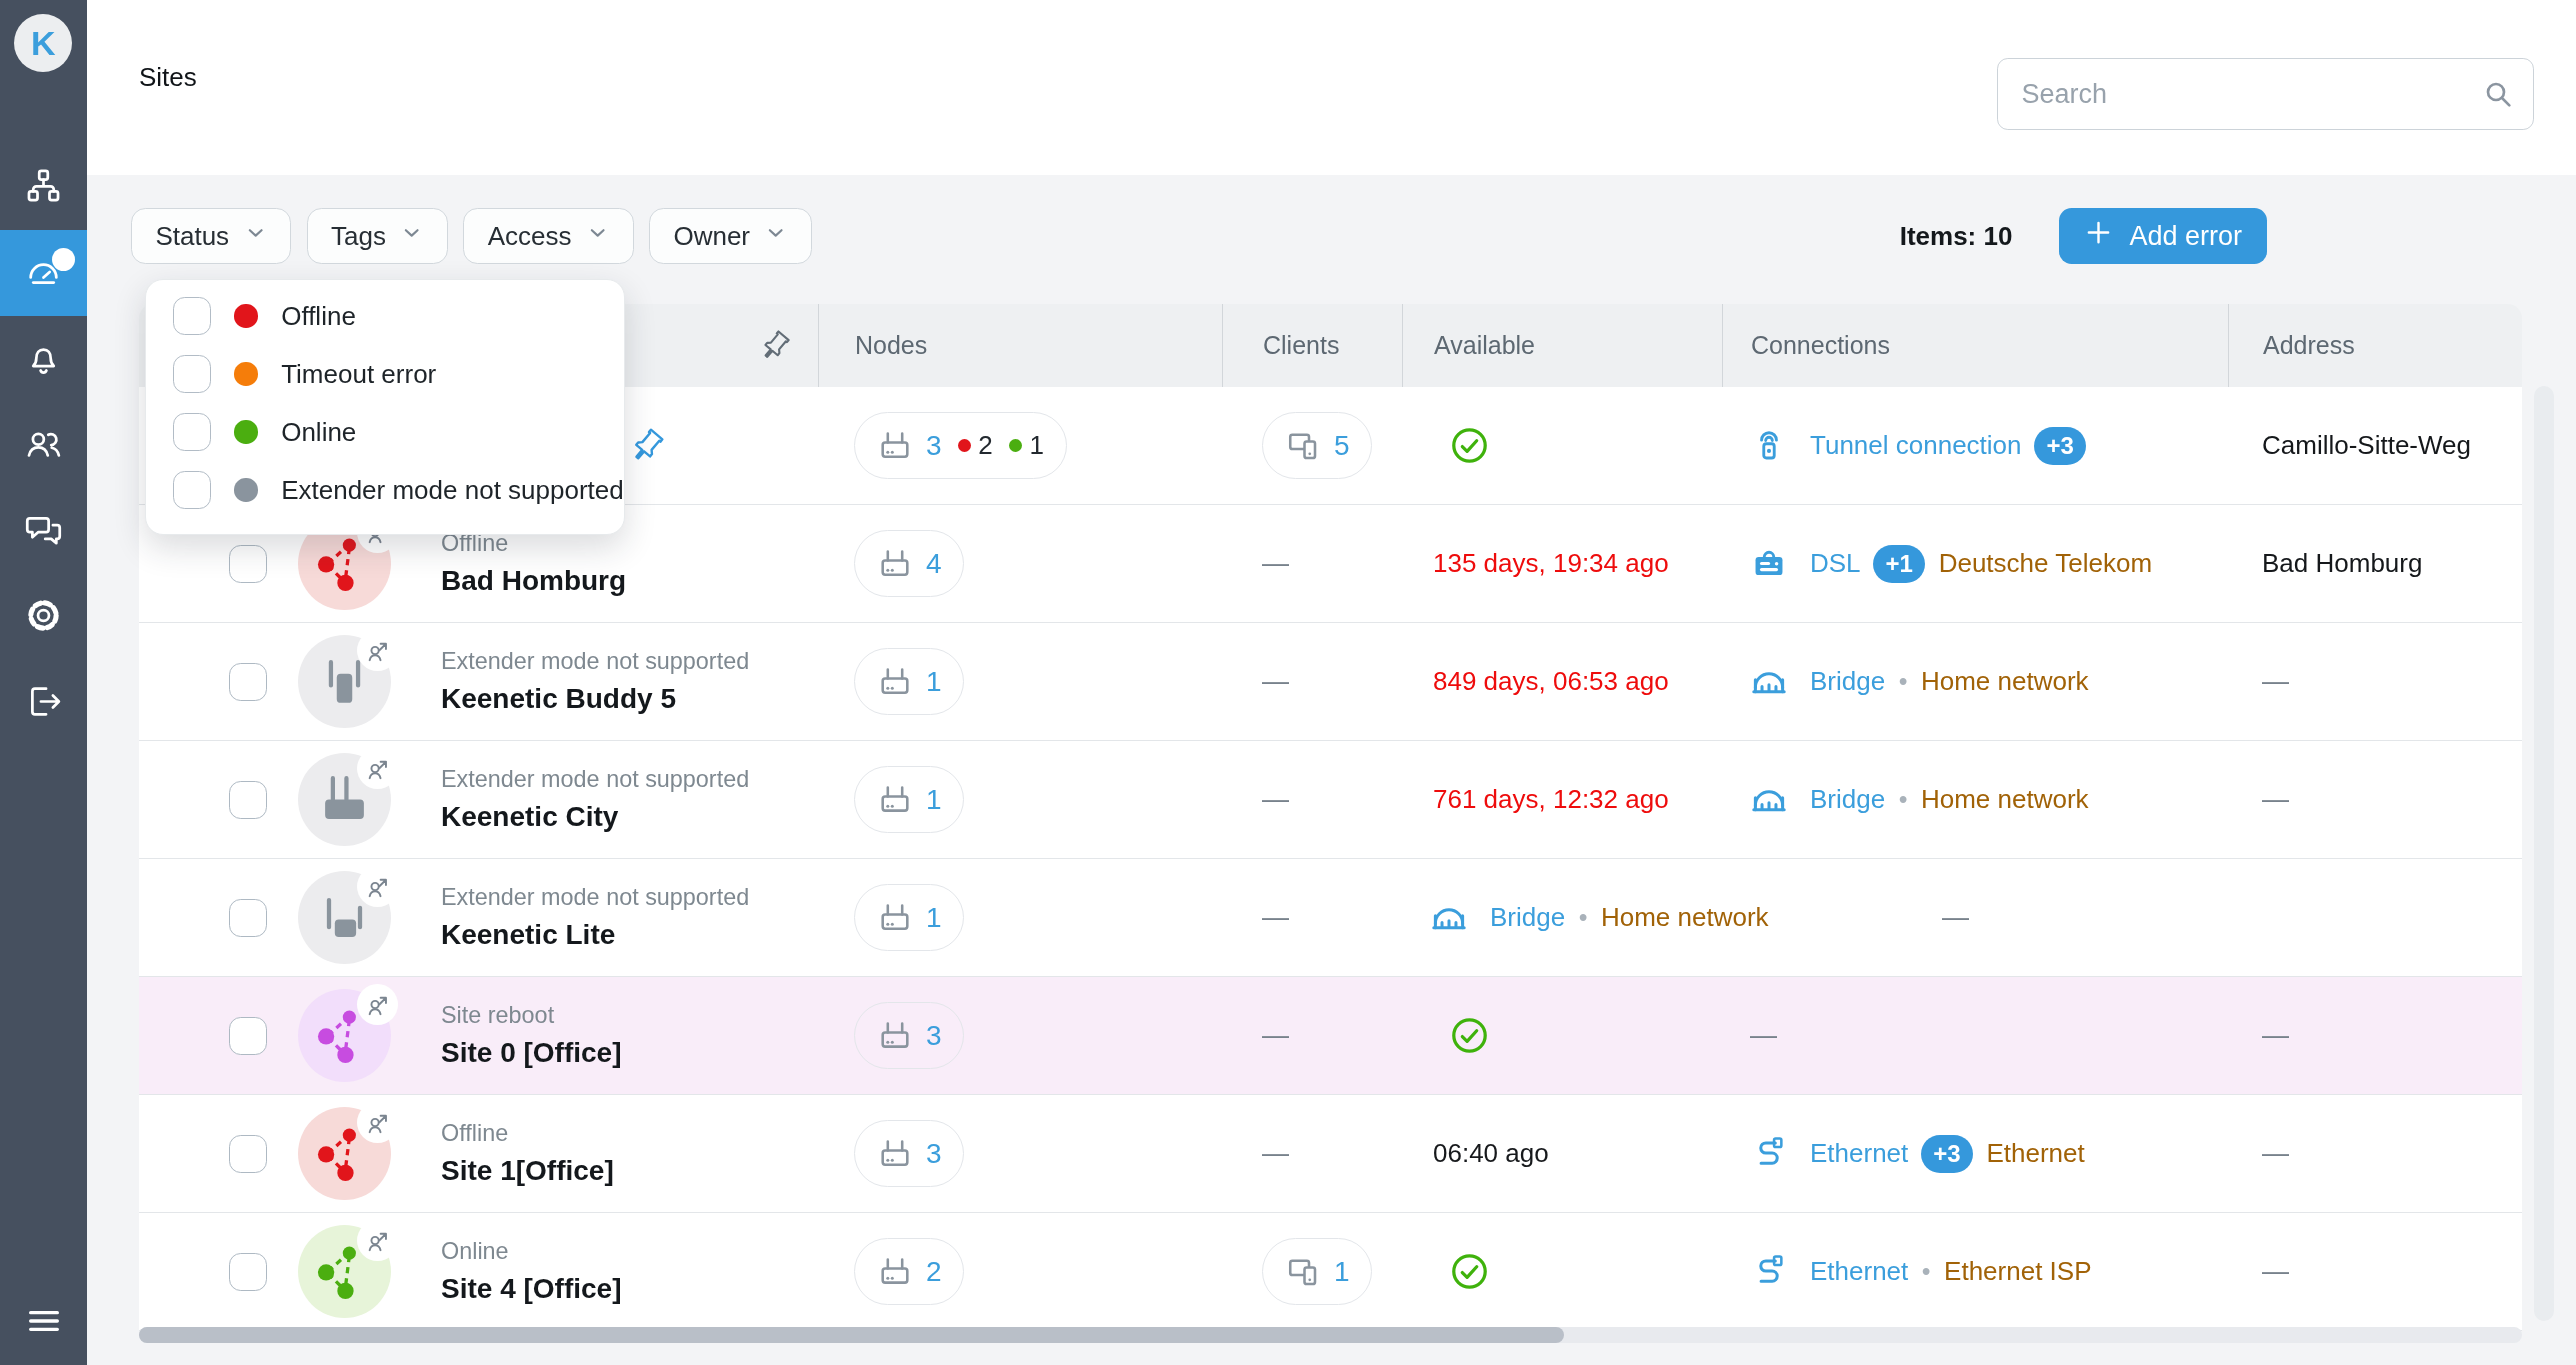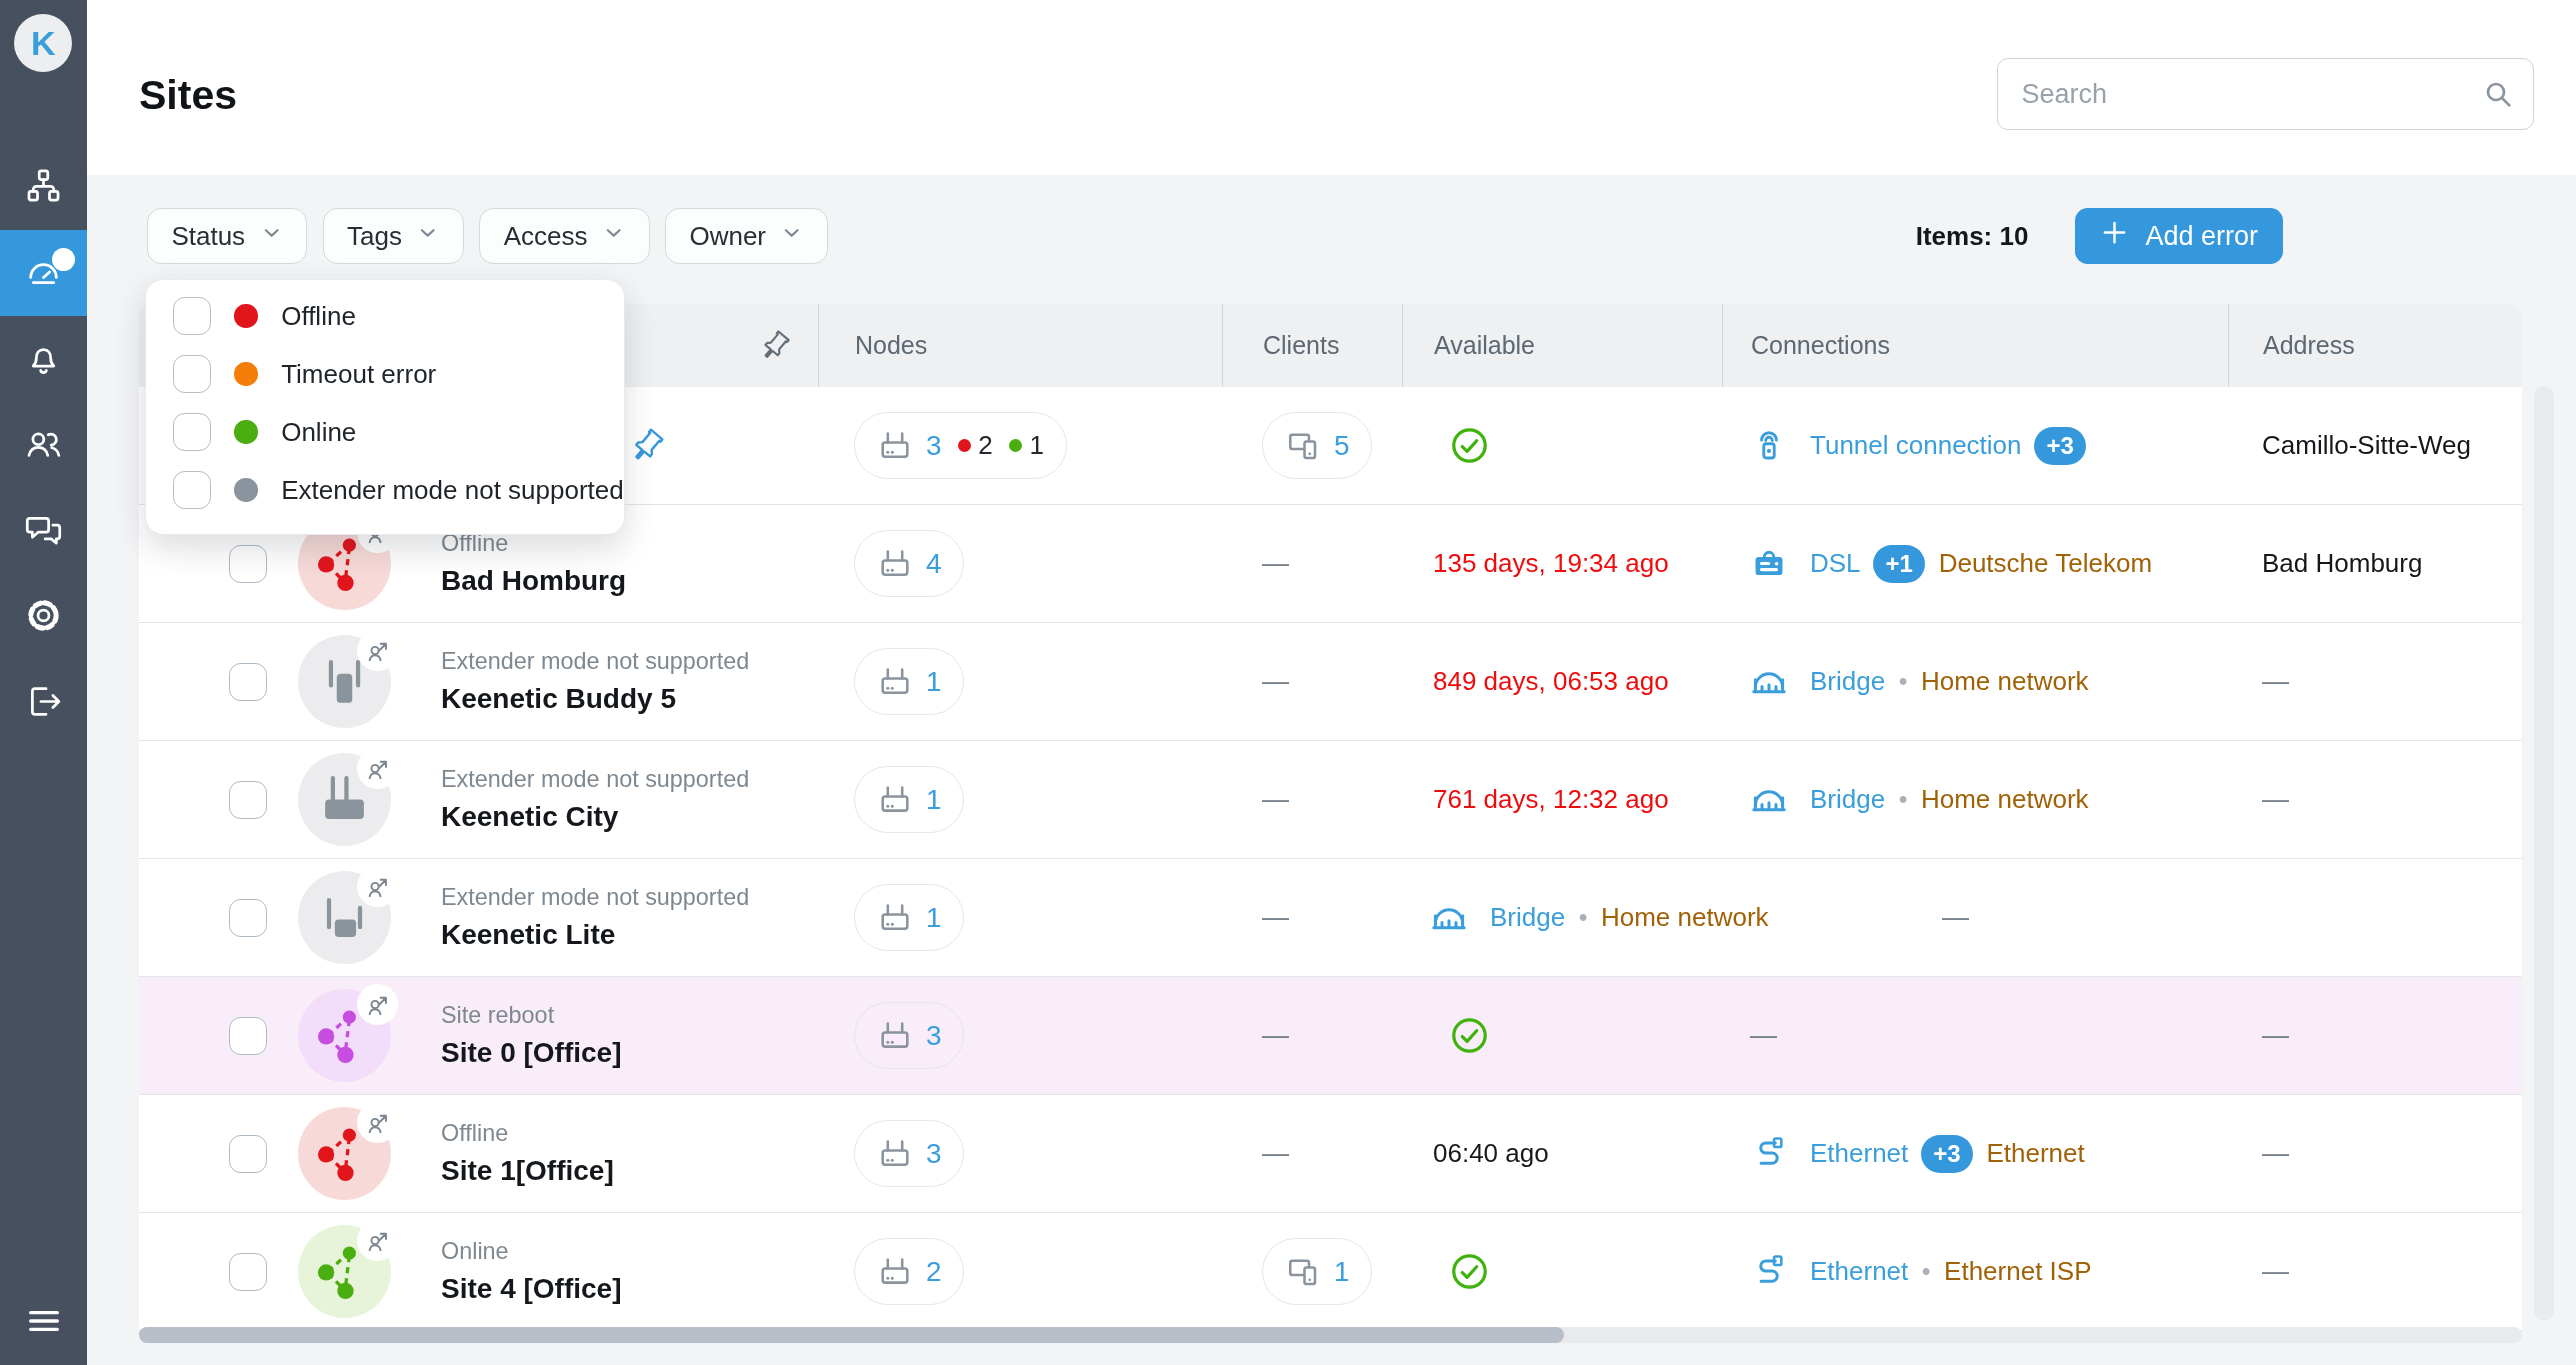--- a/index.html
+++ b/index.html
@@ -17,33 +17,33 @@
   .nav-item.active{background:#3598dc}
   .nav-item svg{width:41px;height:41px;fill:none;stroke:#fff;stroke-width:1.6;
                 stroke-linecap:round;stroke-linejoin:round}
   .badge-dot{position:absolute;top:18px;right:11.7px;width:23.4px;height:23.4px;border-radius:50%;background:#fff}
   .nav-bottom{position:absolute;bottom:12.6px;left:0;width:87px;height:59px;display:flex;
               align-items:center;justify-content:center;color:#fff}
   .nav-bottom svg{width:40px;height:40px;fill:none;stroke:#fff;stroke-width:2;stroke-linecap:round}
 
   
   .topbar{position:absolute;left:87px;top:0;width:2489px;height:175px;background:#fff;z-index:2}
-  .page-title{position:absolute;left:52px;top:45px;font-size:41px;font-weight:bold;color:#101418}
+  .page-title{position:absolute;left:52px;top:45px;font-size:26px;font-weight:normal;color:#101418}
   .search{position:absolute;right:42px;top:58px;width:537px;height:72px}
   .search input{width:100%;height:100%;box-sizing:border-box;border:1.8px solid #ccd3d9;border-radius:10.8px;
                 padding:0 67px 0 23.4px;font-size:27px;color:#333;outline:none;background:#fff;
                 font-family:"Liberation Sans",sans-serif}
   .search input::placeholder{color:#98a2ac}
   .search-icon{position:absolute;right:20px;top:50%;transform:translateY(-50%);width:32px;height:32px;color:#8b95a0}
   .search-icon svg{width:32px;height:32px;fill:none;stroke:currentColor;stroke-width:2;stroke-linecap:round}
 
   
   .content{position:absolute;left:87px;top:175px;width:2489px;height:1190px;background:#f3f4f6;z-index:1}
 
-  .toolbar{position:absolute;left:60px;top:33px;width:2136px;height:56px;display:flex;align-items:flex-end}
+  .toolbar{position:absolute;left:44px;top:33px;width:2136px;height:56px;display:flex;align-items:flex-end}
   .chip{display:inline-flex;align-items:center;height:56px;padding:0 23.4px;box-sizing:border-box;
         border:1.8px solid #d2d8dd;border-radius:14.4px;background:#fcfdfd;font-size:26px;color:#272e34;
         margin-right:15.3px;cursor:pointer}
   .chip svg{width:23.4px;height:23.4px;margin-left:14.4px;color:#7d8893;fill:none;stroke:currentColor;
             stroke-width:2.2;stroke-linecap:round;stroke-linejoin:round}
   .toolbar-right{margin-left:auto;display:flex;align-items:center}
   .items-label{font-weight:bold;font-size:26px;color:#14181c;margin-right:47px}
   .add-btn{display:inline-flex;align-items:center;height:56px;padding:0 25px;background:#3598dc;
            border:none;border-radius:12.6px;color:#fff;font-size:27px;cursor:pointer;
            font-family:"Liberation Sans",sans-serif}

